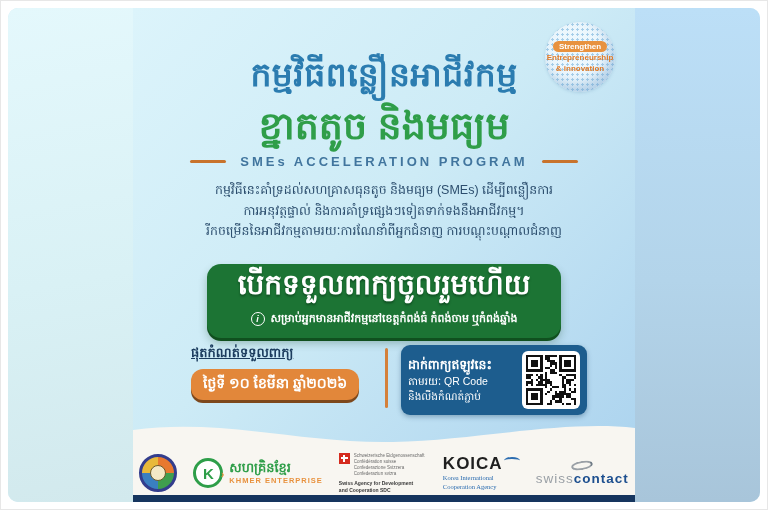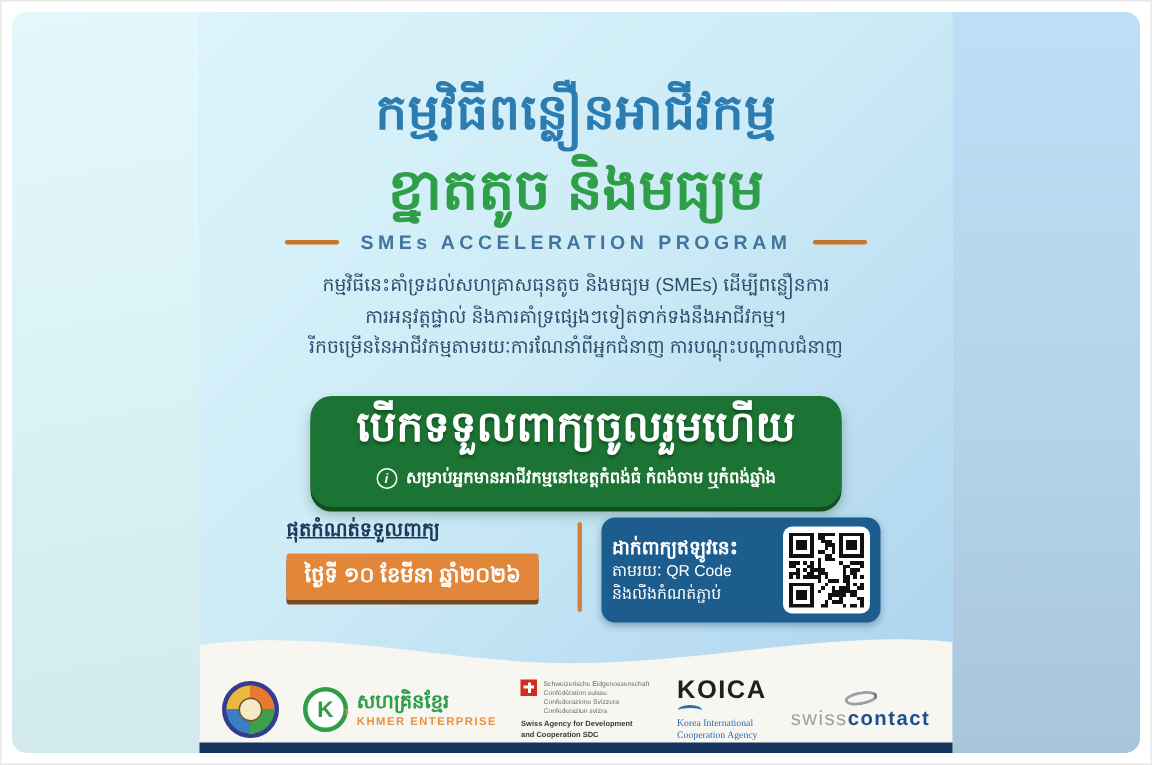--- a/index.html
+++ b/index.html
@@ -49,21 +49,21 @@
   .banner-headline { font-size:28px; font-weight:bold; color:#ffffff; white-space:nowrap;
     margin-top:3px; text-shadow:0 2px 2px rgba(8,55,22,.55); }
   .banner-sub { display:flex; align-items:center; justify-content:center; gap:6px;
     color:#ffffff; font-size:11px; font-weight:bold; margin-top:3px; }
   .info-icon { display:inline-block; width:14px; height:14px; border:1.5px solid #ffffff;
     border-radius:50%; font-size:9px; line-height:12px; font-style:italic; font-weight:bold;
     text-align:center; flex:0 0 auto; }
 
   .deadline { position:absolute; left:58px; top:336px; }
   .deadline-label { font-size:13px; font-weight:bold; color:#1c3c5e;text-decoration:underline; }
-  .deadline-pill { margin-top:6px; display:inline-block; background:#e2873a; border-radius:2px;
+  .deadline-pill { margin-top:6px; display:inline-block; background:#e2873a; border-radius:12px;
     box-shadow:0 3px 0 #7d481c; color:#ffffff; font-weight:bold; font-size:14px;
     padding:5px 12px; white-space:nowrap; }
 
   .divider { position:absolute; left:252px; top:340px; width:3px; height:60px;
     background:#d4803a; border-radius:2px; }
 
   .apply { position:absolute; left:268px; top:337px; width:186px; height:70px;
     background:#1d5d8e; border-radius:9px; display:flex; align-items:center;
     padding:6px 7px; gap:1px; box-shadow:0 2px 5px rgba(20,60,95,.35); }
   .apply-text { color:#ffffff; flex:1; line-height:1.45; }
@@ -95,21 +95,21 @@
 
   .sdc { display:flex; flex-direction:column; width:88px; }
   .sdc-top { display:flex; gap:4px; align-items:flex-start; }
   .flag { width:11px; height:11px; background:#d52b1e; position:relative; flex:0 0 auto; }
   .flag::before { content:""; position:absolute; left:4.5px; top:2px; width:2px; height:7px; background:#fff; }
   .flag::after  { content:""; position:absolute; left:2px; top:4.5px; width:7px; height:2px; background:#fff; }
   .sdc-lines { font-size:4.5px; color:#6b6b6b; line-height:1.35; }
   .sdc-agency { margin-top:3px; font-size:5px; font-weight:bold; color:#3a3a3a; line-height:1.3; }
 
   .koica { display:flex; flex-direction:column; }
-  .koica-name { font-size:17px; font-weight:bold; color:#1f1f1f; letter-spacing:1px; line-height:1; display:flex; align-items:flex-start;flex-direction:column; }
+  .koica-name { font-size:17px; font-weight:bold; color:#1f1f1f; letter-spacing:1px; line-height:1; display:flex; align-items:flex-start; }
   .koica-swoosh { width:16px; height:7px; border-top:2px solid #2b6cb0; border-radius:50%; margin-left:1px; margin-top:2px; }
   .koica-sub { font-family:"Liberation Serif", serif; font-size:6.5px; color:#2b6cb0; line-height:1.25; margin-top:2px; }
 
   .sc { display:flex; flex-direction:column; align-items:center; gap:2px; }
   .sc-icon { width:22px; height:9px; border:2px solid #9aa0a6; border-radius:50%;
     transform:rotate(-10deg); border-right-color:#6f7b86; }
   .sc-text { font-size:13.5px; letter-spacing:1px; line-height:1; }
   .sc-gray { color:#9aa0a6; }
   .sc-blue { color:#1d4f8f; font-weight:bold; }
 </style>
@@ -117,20 +117,25 @@
 <body>
 
 <div class="frame">
   <div class="card">
 
     <div class="panel-left"></div>
     <div class="panel-right"></div>
 
     <div class="poster">
 
+      <div class="globe">
+        <span class="globe-pill">Strengthen</span>
+        <span class="globe-line">Entrepreneurship</span>
+        <span class="globe-line">&amp; innovation</span>
+      </div>
 
       <div class="title1">កម្មវិធីពន្លឿនអាជីវកម្ម</div>
       <div class="title2">ខ្នាតតូច និងមធ្យម</div>
 
       <div class="smes-row">
         <span class="dash"></span>
         <span class="smes-text">SMEs ACCELERATION PROGRAM</span>
         <span class="dash"></span>
       </div>
 

